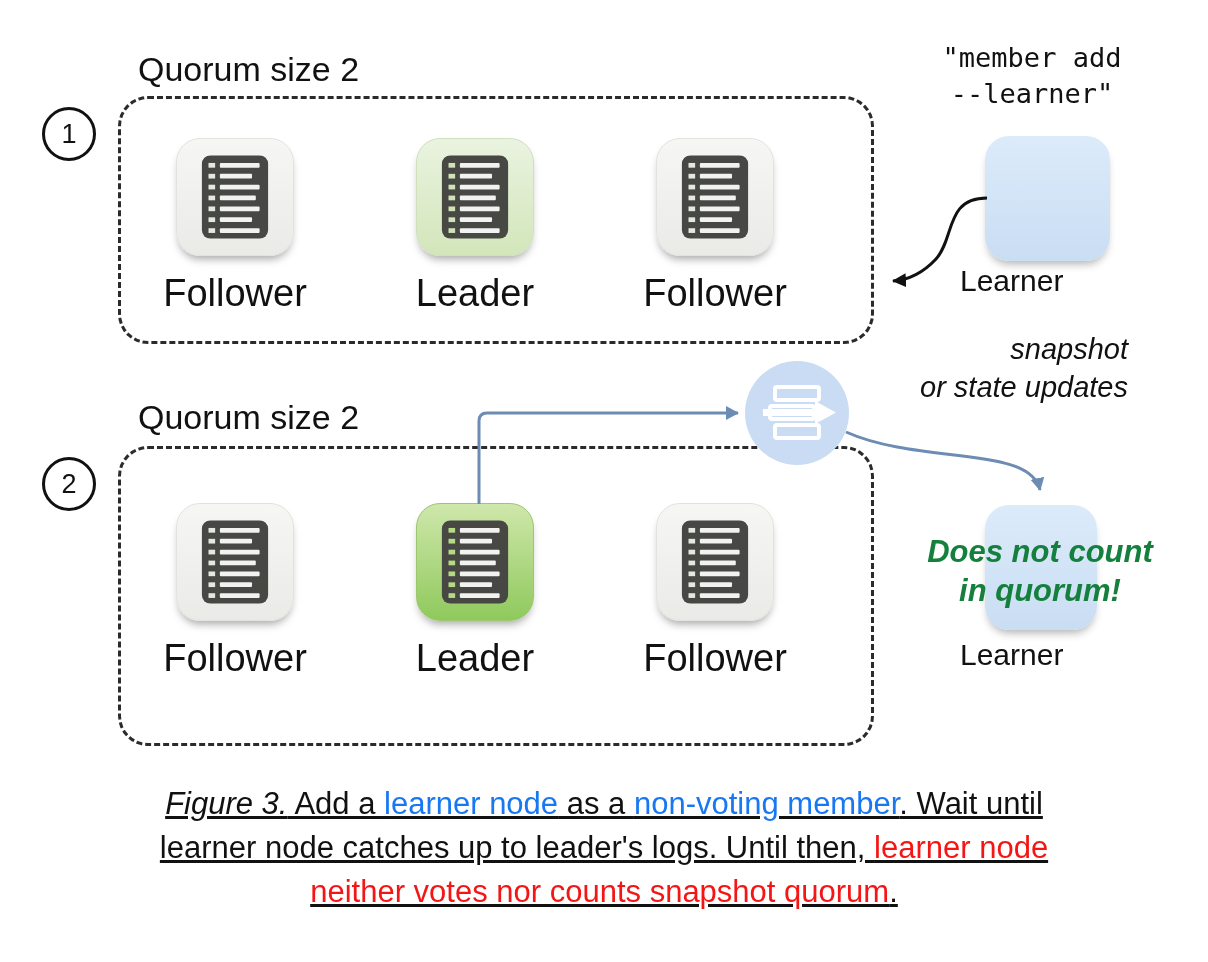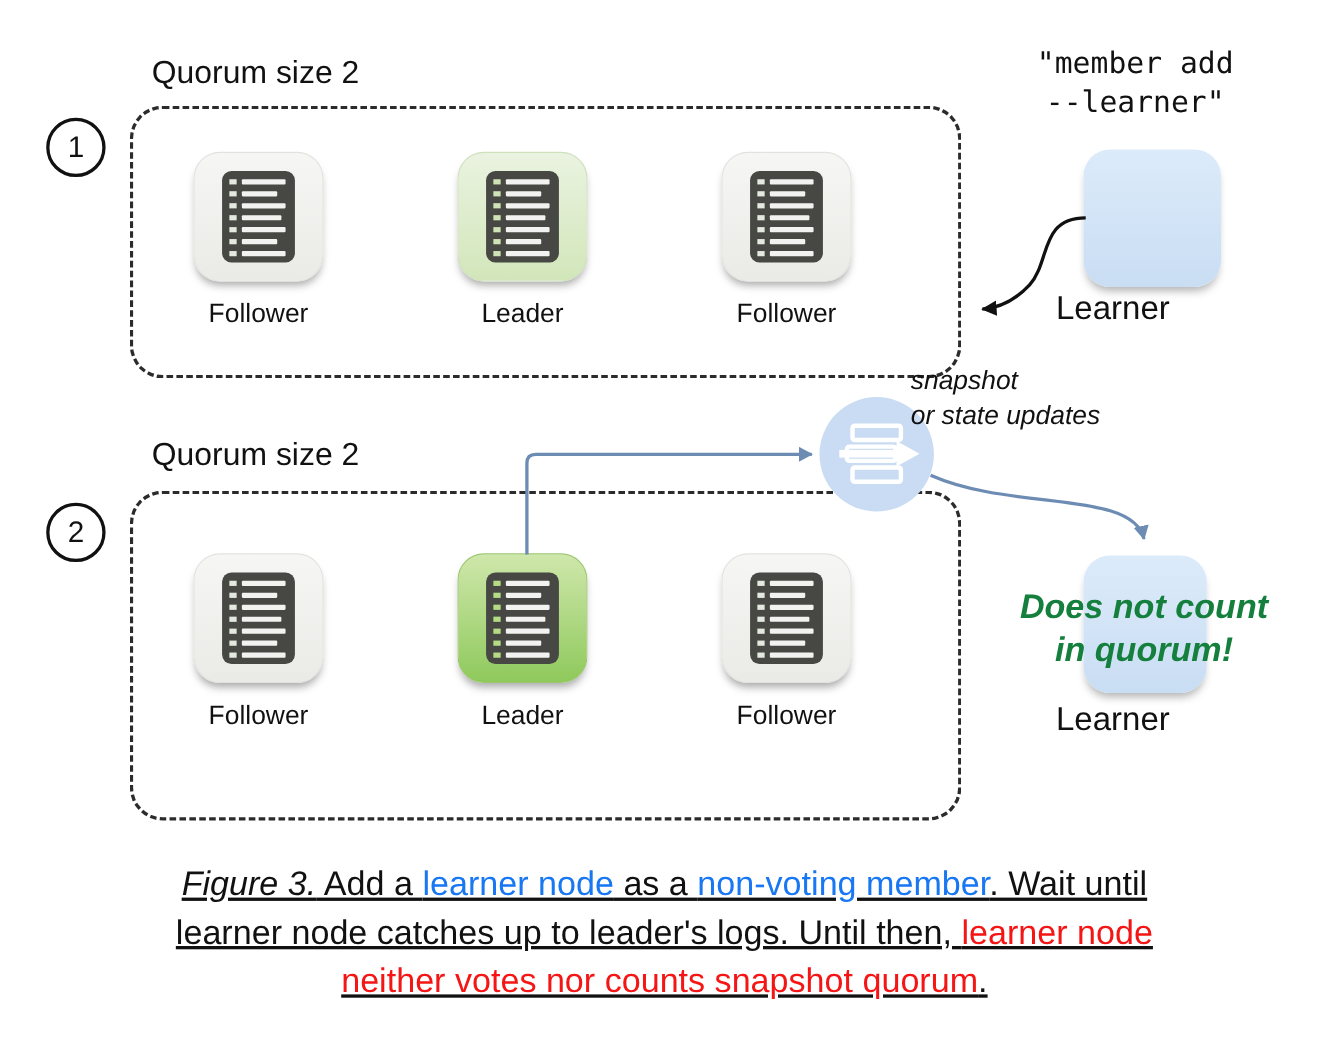--- a/index.html
+++ b/index.html
@@ -20,21 +20,21 @@
     width: 48px; height: 48px;
     border: 3px solid #111;
     border-radius: 50%;
     background: #fff;
     display: flex; align-items: center; justify-content: center;
     font-size: 27px;
   }
 
   .quorum-label {
     position: absolute;
-    font-size: 29px;
+    font-size: 34px;
     color: #111;
   }
 
   .cluster-box {
     position: absolute;
     border: 3px dashed #2b2b2b;
     border-radius: 30px;
     background: transparent;
   }
 
@@ -46,21 +46,21 @@
   }
   .tile {
     width: 116px; height: 116px;
     border-radius: 24px;
     display: flex; align-items: center; justify-content: center;
     box-shadow: 0 6px 8px -3px rgba(0,0,0,0.35);
   }
   .tile.follower { background: linear-gradient(180deg, #f6f6f4, #eaeae7); border: 1px solid #e2e2de; }
   .tile.leader-soft { background: linear-gradient(180deg, #eaf3e0, #d2e6ba); border: 1px solid #cfe0bd; }
   .tile.leader-strong { background: linear-gradient(180deg, #cfe7ab, #8fc95c); border: 1px solid #9cc76f; }
-  .node-label { margin-top: 16px; font-size: 24px; color: #111; }
+  .node-label { margin-top: 16px; font-size: 38px; color: #111; }
 
   
   .learner-tile {
     position: absolute;
     border-radius: 24px;
     background: linear-gradient(180deg, #dcebfa, #c9ddf3);
     box-shadow: 0 6px 8px -3px rgba(0,0,0,0.3);
   }
   .learner-label {
     position: absolute;
@@ -83,23 +83,23 @@
     position: absolute;
     left: 745px; top: 361px;
     width: 104px; height: 104px;
     border-radius: 50%;
     background: #c9dcf3;
   }
 
   .snapshot-annotation {
     position: absolute;
     left: 828px; top: 331px; width: 300px;
-    font-size: 24px;
+    font-size: 29px;
     font-style: italic;
-    text-align: left;
+    text-align: right;
     line-height: 1.3;
     color: #111;
   }
 
   .quorum-note {
     position: absolute;
     left: 900px; top: 533px; width: 280px;
     font-size: 31px;
     font-weight: bold;
     font-style: italic;

